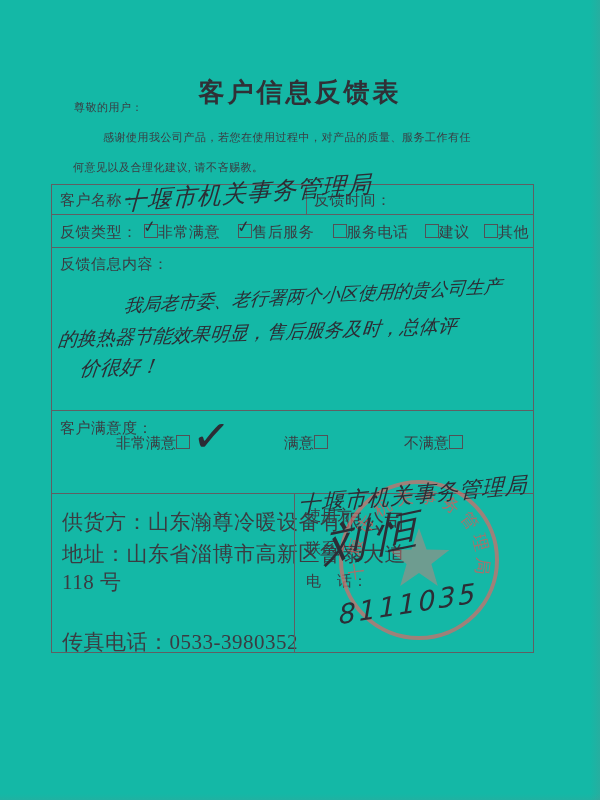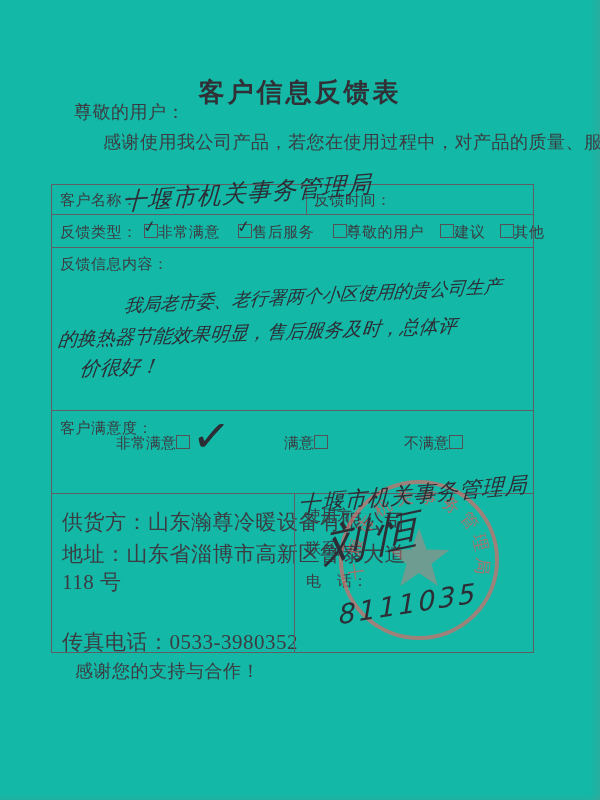--- a/index.html
+++ b/index.html
@@ -5,21 +5,21 @@
   html,body{margin:0;padding:0;background:#ffffff;}
   .page{position:relative;width:600px;height:800px;background:#14b8a6;overflow:hidden;
         font-family:"Liberation Serif",serif;color:#3b3b41;}
   .scan-edge-right{position:absolute;right:0;top:0;width:10px;height:800px;
         background:linear-gradient(to right,rgba(0,0,0,0),rgba(120,130,130,0.18));}
   .scan-edge-bottom{position:absolute;left:0;bottom:0;width:600px;height:6px;
         background:linear-gradient(to bottom,rgba(0,0,0,0),rgba(120,130,130,0.12));}
   .title{position:absolute;top:58px;left:0;width:100%;text-align:center;
         font-family:"Liberation Sans",sans-serif;font-weight:bold;font-size:26px;
         letter-spacing:3px;color:#303036;}
-  .ptext{position:absolute;font-size:18px;letter-spacing:0.5px;white-space:nowrap;}
+  .ptext{position:absolute;font-size:11px;letter-spacing:0.5px;white-space:nowrap;}
   .greeting{left:74px;top:100px;}
   .intro1{left:103px;top:130px;}
   .intro2{left:73px;top:160px;}
   .closing{left:75px;top:659px;}
 
   .ftable{position:absolute;left:51px;top:184px;width:483px;height:469px;
         border:1px solid #5f5f63;box-sizing:border-box;}
   .frow{position:absolute;left:0;width:100%;box-sizing:border-box;border-bottom:1px solid #5f5f63;}
   .row1{top:0;height:30px;}
   .row2{top:30px;height:33px;}
@@ -54,20 +54,21 @@
 </style>
 </head>
 <body>
 
 <div class="page">
 
   <h1 class="title">客户信息反馈表</h1>
 
   <div class="ptext greeting">尊敬的用户：</div>
   <div class="ptext intro1">感谢使用我公司产品，若您在使用过程中，对产品的质量、服务工作有任</div>
+  <div class="ptext intro2">何意见以及合理化建议, 请不吝赐教。</div>
 
   <div class="ftable">
 
     <div class="frow row1">
       <span class="cell-label" style="left:8px;top:6px;">客户名称：</span>
       <span class="hw pen hw-name">十堰市机关事务管理局</span>
       <span class="vline" style="left:254px;"></span>
       <span class="cell-label" style="left:262px;top:6px;">反馈时间：</span>
       <span class="cell-label" style="left:340px;top:6px;"></span>
     </div>
@@ -75,21 +76,21 @@
     <div class="frow row2">
       <span class="cell-label" style="left:8px;top:8px;">反馈类型：</span>
       <span class="cell-label" style="left:92px;top:8px;">
         <span>
           <span class="cb"><span class="pen-check cb-check">✓</span></span><span>非常满意</span>
         </span>
         <span style="margin-left:14px;">
           <span class="cb"><span class="pen-check cb-check">✓</span></span><span>售后服务</span>
         </span>
         <span style="margin-left:14px;">
-          <span class="cb"></span><span>尊敬的用户</span>
+          <span class="cb"></span><span>服务电话</span>
         </span>
         <span style="margin-left:12px;">
           <span class="cb"></span><span>建议</span>
         </span>
         <span style="margin-left:10px;">
           <span class="cb"></span><span>其他</span>
         </span>
       </span>
     </div>
 
@@ -133,17 +134,16 @@
     <circle cx="85" cy="85" r="78" fill="none" stroke="#d96a66" stroke-width="4" opacity="0.7"></circle>
     <polygon opacity="0.45" fill="#dc7a76" points="85,53 92.6,74.5 115.4,75.1 97.4,89 103.8,110.9 85,98 66.2,110.9 72.6,89 54.6,75.1 77.4,74.5"></polygon>
     <defs>
       <path id="sealArc" d="M 40.6,122.3 A 58 58 0 1 1 129.4,122.3" fill="none"></path>
     </defs>
     <text font-size="17" fill="#cf5f5c" opacity="0.8" letter-spacing="5" font-family="Liberation Serif, serif">
       <textPath href="#sealArc" startOffset="50%" text-anchor="middle">十堰市机关事务管理局</textPath>
     </text>
   </svg>
 
-  <div class="ptext closing">感谢您的支持与合作！</div>
 
   <div class="scan-edge-right"></div>
   <div class="scan-edge-bottom"></div>
 </div>
 
 </body></html>

